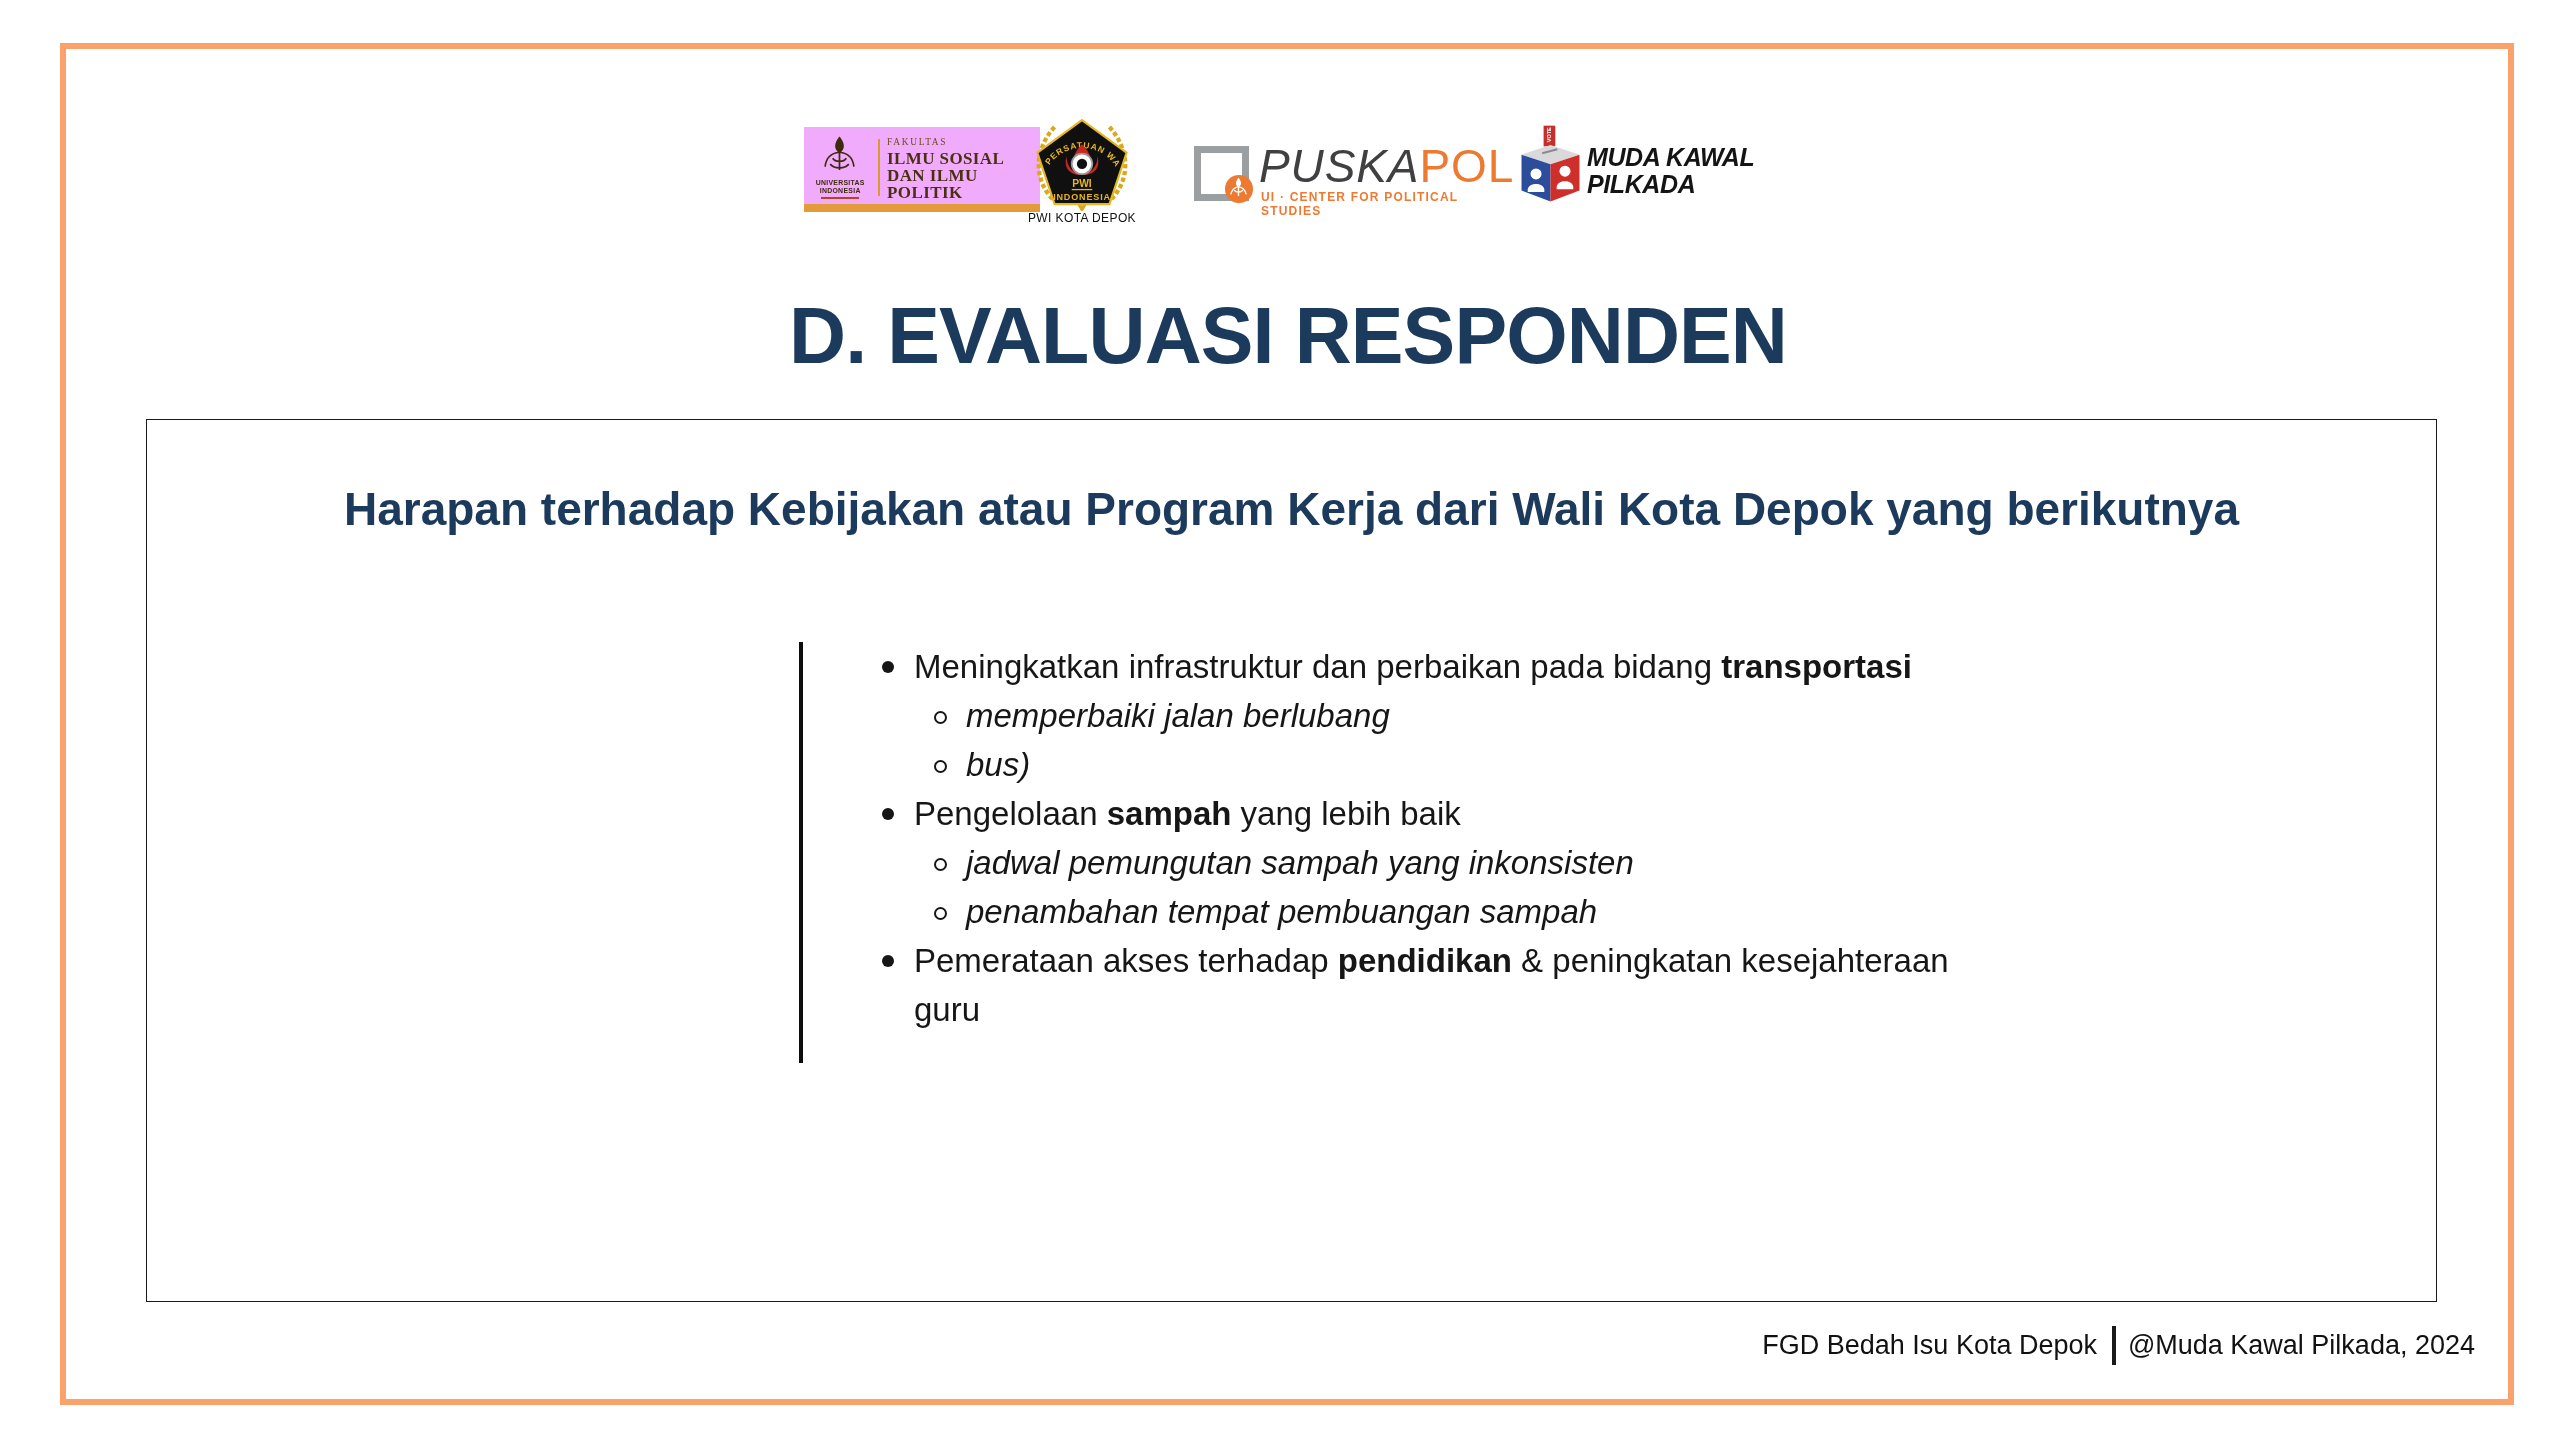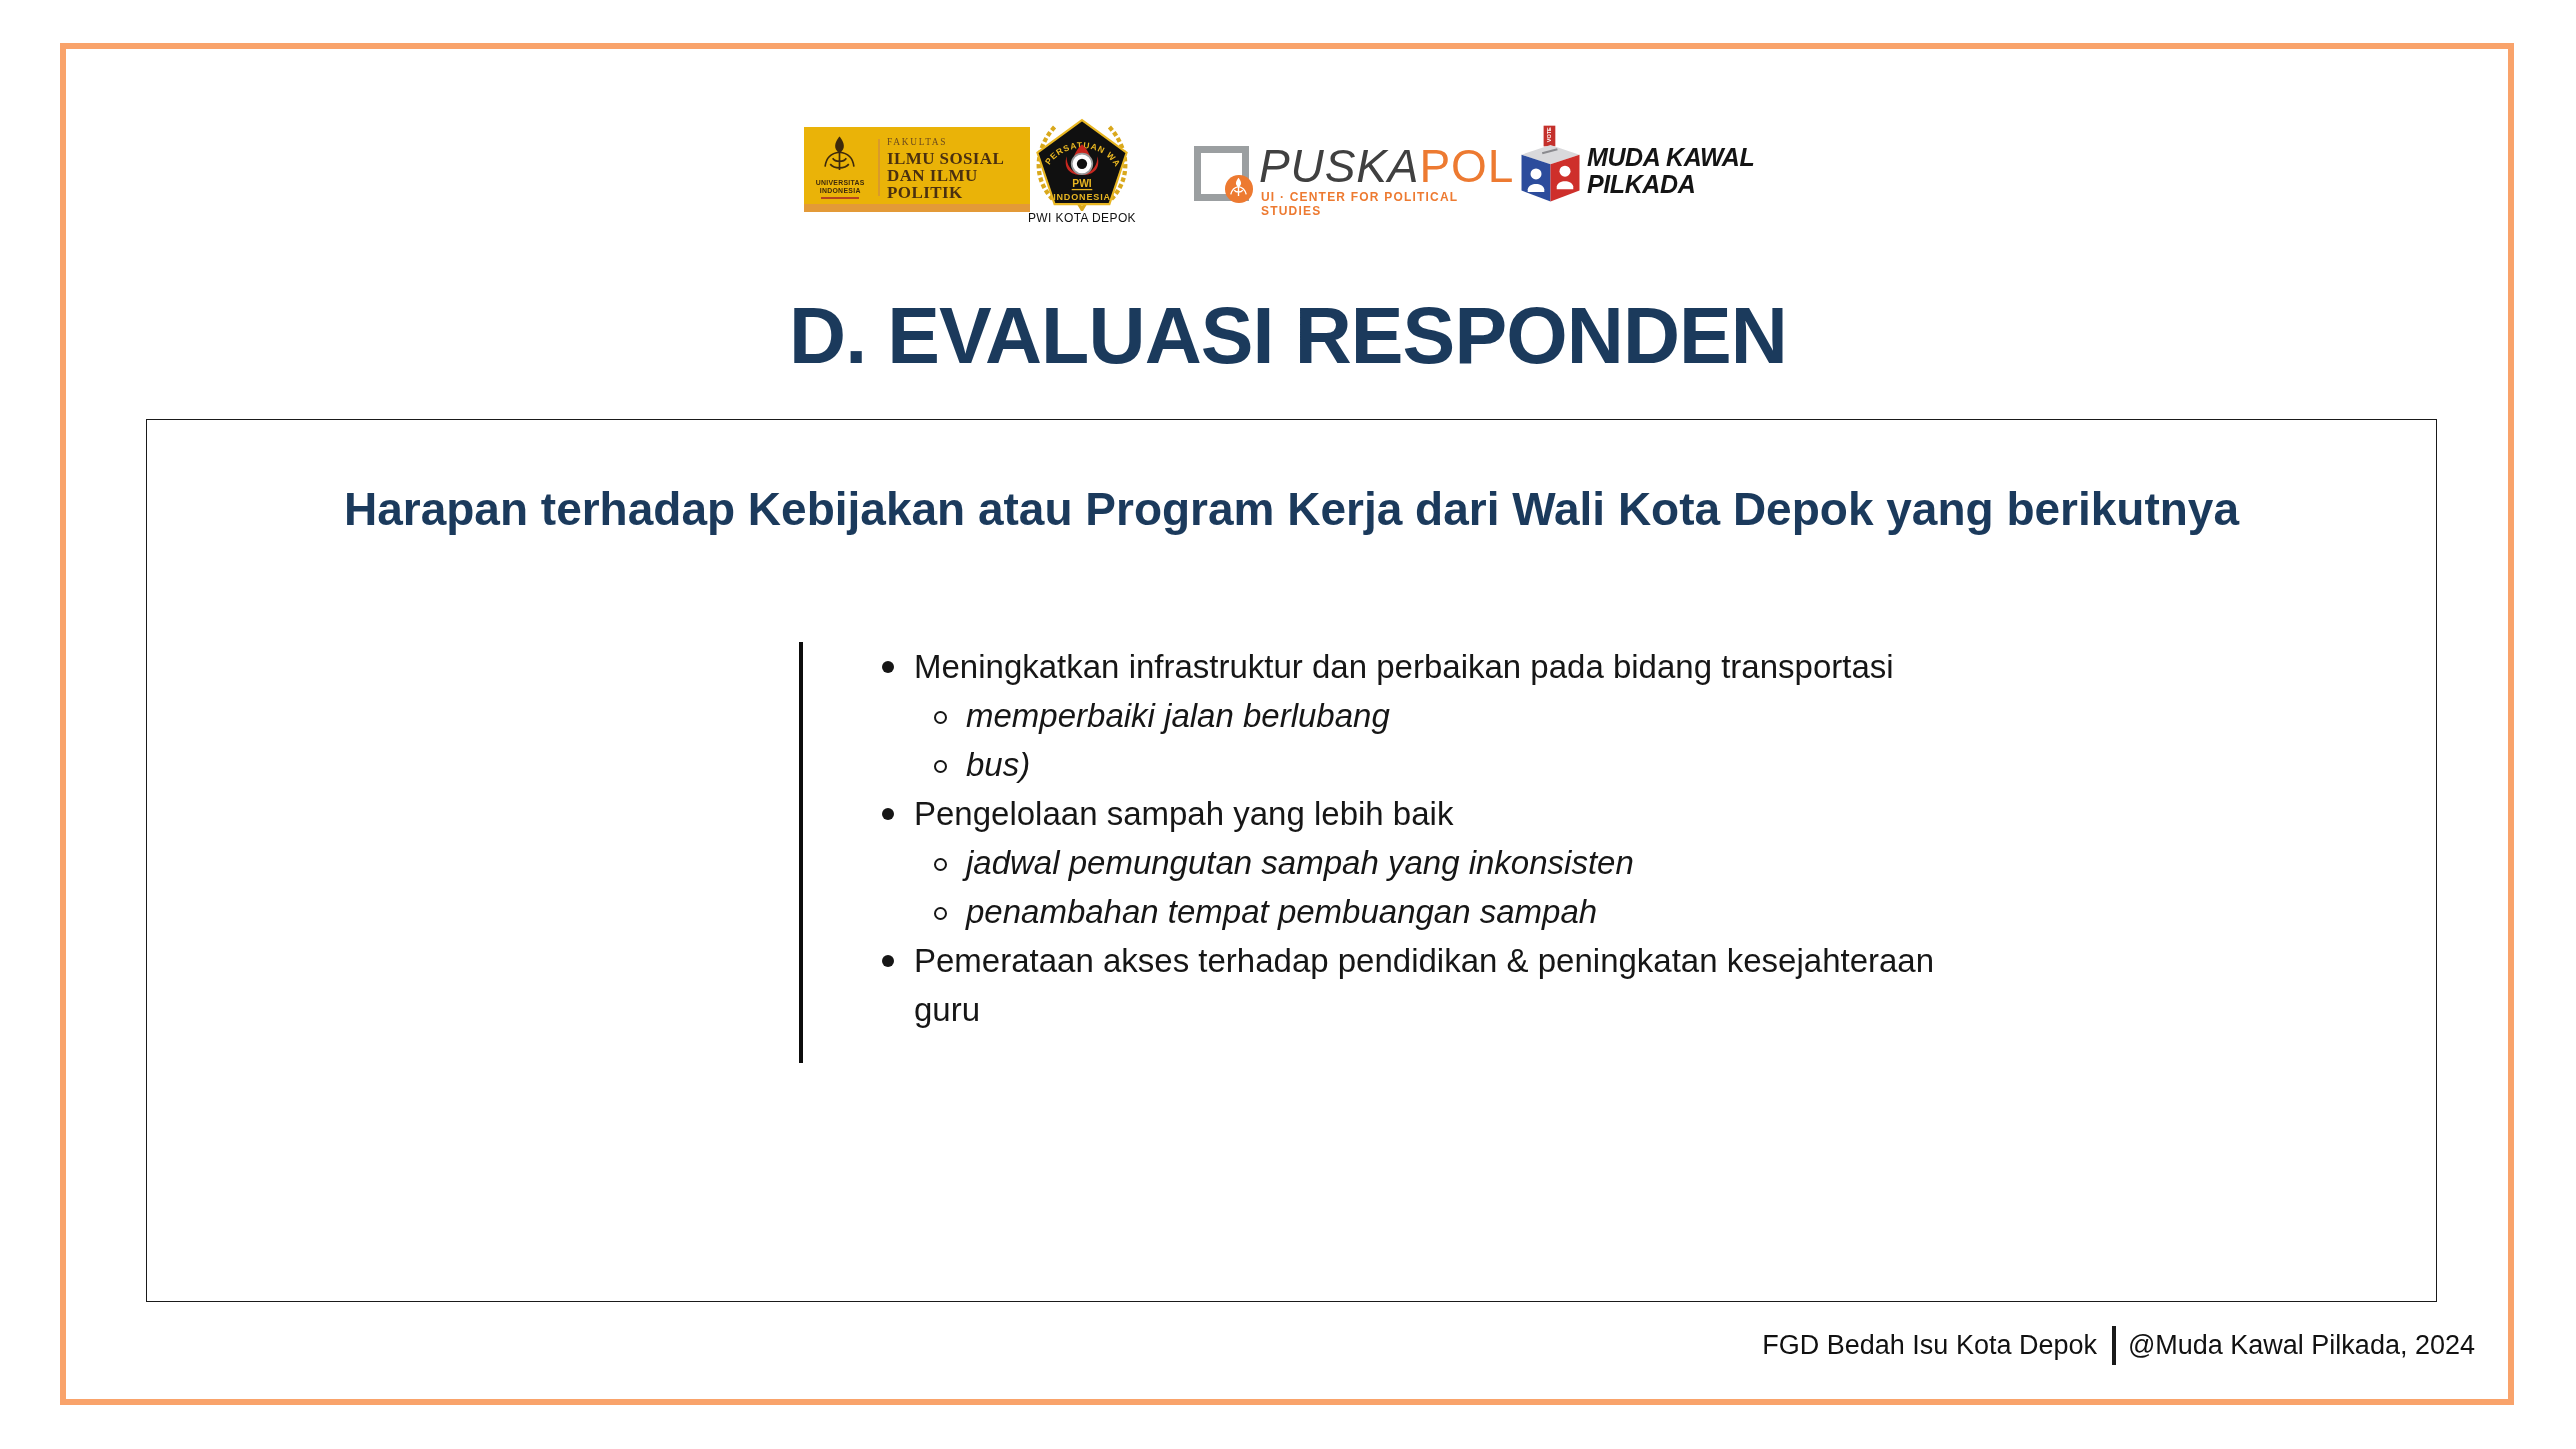--- a/index.html
+++ b/index.html
@@ -3,21 +3,21 @@
 <meta charset="utf-8">
 <style>
   html,body{margin:0;padding:0;background:#ffffff;width:2576px;height:1449px;
     font-family:"Liberation Sans","DejaVu Sans",sans-serif;color:#1a1a1a;}
   .stage{position:absolute;left:0;top:0;width:2576px;height:1449px;background:#fff;overflow:hidden;}
   .frame{position:absolute;left:60px;top:43px;width:2442px;height:1350px;border:6px solid #F9A36B;}
 
   
   .logo{position:absolute;}
   
-  .fisip{left:804px;top:127px;width:198px;height:85px;background:#eab308;padding-left:28px;}
+  .fisip{left:804px;top:127px;width:236px;height:85px;background:#f0abfc;}
   .fisip .strip{position:absolute;left:0;bottom:0;width:100%;height:7.7px;background:#E39A38;}
   .fisip .makara{position:absolute;left:15.5px;top:8.6px;width:39px;height:41px;}
   .fisip .univ{position:absolute;left:1.7px;top:52px;width:69px;text-align:center;
     font-size:6.9px;font-weight:700;color:#3E2A0C;line-height:7.7px;letter-spacing:0.3px;}
   .fisip .motto{position:absolute;left:17px;top:70px;width:38px;height:1.7px;background:#B5451F;}
   .fisip .vdiv{position:absolute;left:74px;top:12px;width:1.7px;height:57px;background:#D99A2B;}
   .fisip .txt{position:absolute;left:83px;top:10.3px;font-family:"Liberation Serif","DejaVu Serif",serif;color:#4A3010;}
   .fisip .fak{font-size:9.4px;letter-spacing:1.7px;color:#6B4A1E;margin-bottom:2.6px;}
   .fisip .big{font-size:17px;font-weight:700;line-height:17px;letter-spacing:0.4px;}
   
@@ -47,21 +47,21 @@
     font-size:46px;font-weight:700;color:#1B3A5C;white-space:nowrap;}
   .left-list{position:absolute;left:245px;top:219px;}
   .l-item{font-size:39px;line-height:41px;margin-bottom:61px;white-space:nowrap;color:#161616;}
   .divider{position:absolute;left:652px;top:222px;width:4.3px;height:421px;background:#0d0d0d;}
   .right-list{position:absolute;left:732px;top:222px;width:1537px;}
   .r-line{position:relative;font-size:33px;line-height:49px;white-space:nowrap;color:#161616;}
   .r-line.main{padding-left:35px;}
   .r-line.sub{padding-left:87px;font-style:italic;}
   .dot{position:absolute;left:3.4px;top:19px;width:12px;height:12px;border-radius:50%;background:#161616;}
   .circ{position:absolute;left:55px;top:20px;width:9.4px;height:9.4px;border:2.6px solid #161616;border-radius:50%;background:#fff;}
-  .b{font-weight:400;margin-top:18px;}
+  .b{font-weight:700;margin-top:18px;}
 
   
   .footer{position:absolute;right:101px;top:1326px;display:flex;align-items:center;font-size:27px;color:#111;}
   .footer .bar{width:3.4px;height:39px;background:#1a1a1a;margin:0 12px 0 15.5px;}
 </style>
 </head>
 <body>
 
 <div class="stage">
 

